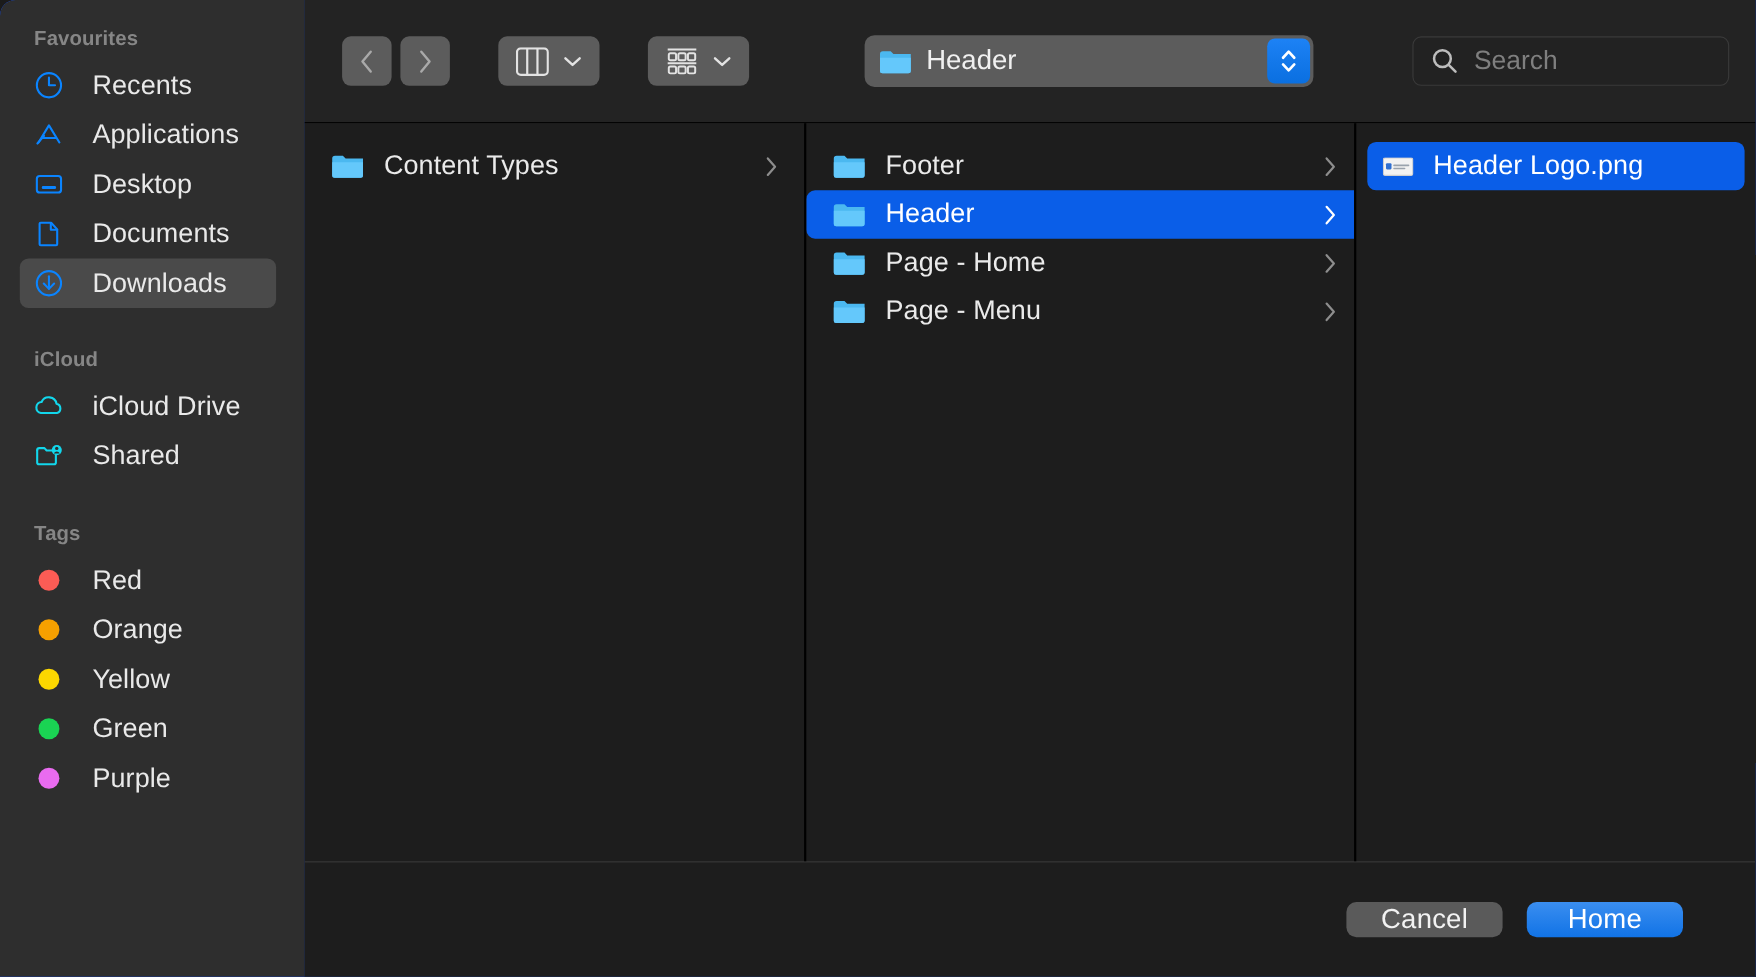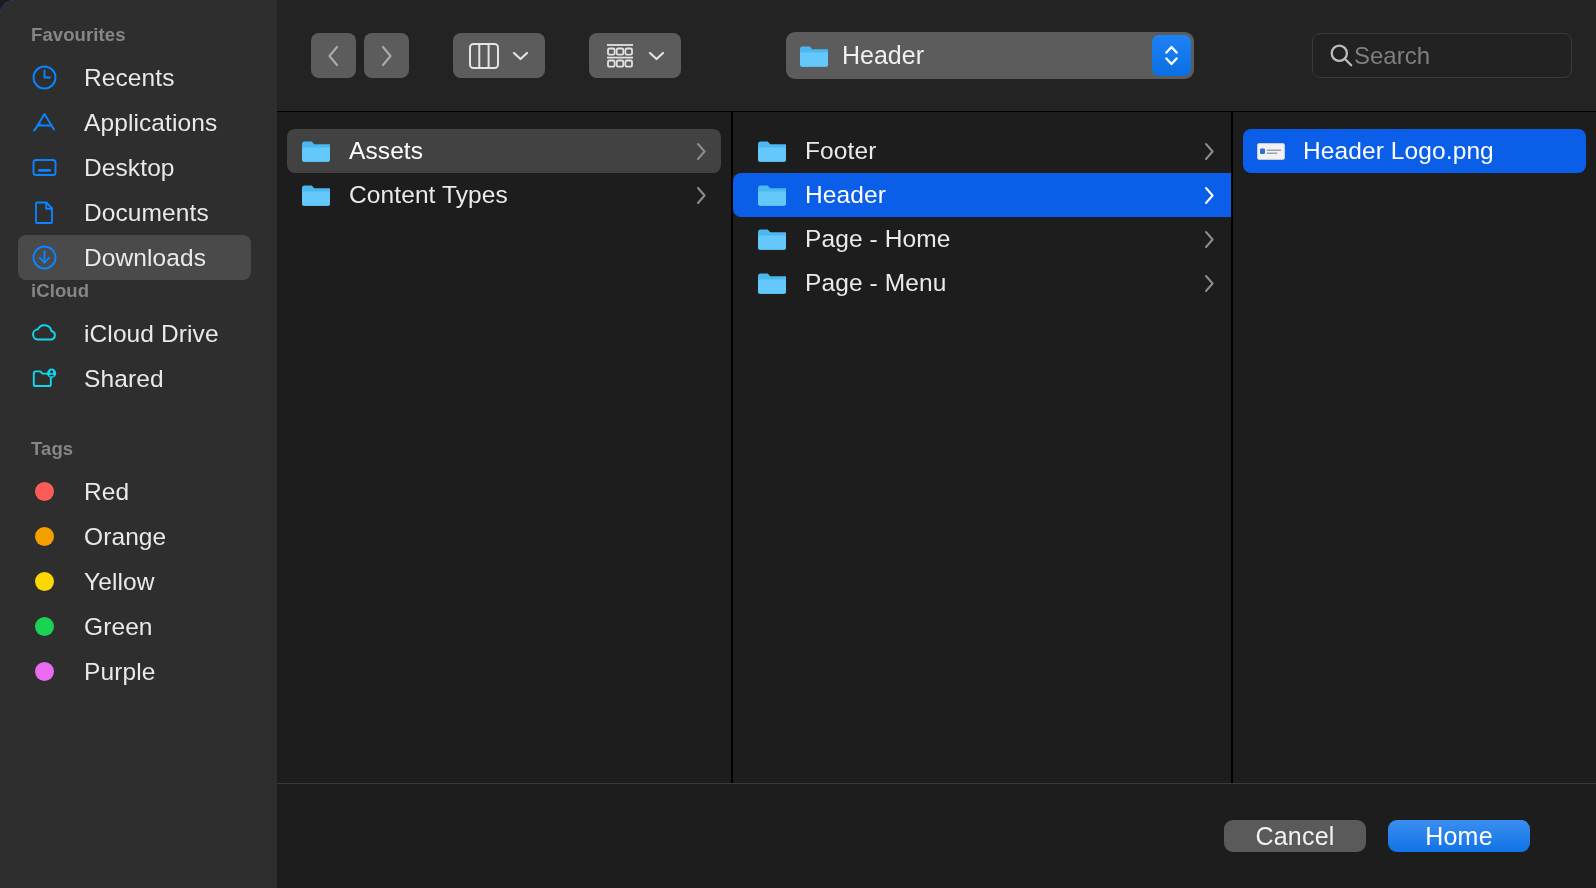--- a/index.html
+++ b/index.html
@@ -27,21 +27,21 @@
     flex: 0 0 277px;
     overflow: hidden;
   }
   .sb-section {
     font-size: 18.5px;
     font-weight: bold;
     color: #868686;
     padding: 0 0 9px 31px;
     letter-spacing: .1px;
   }
-  .sb-section.iCloud { }
+  .sb-section.iCloud { padding-top: 36px; }
   .sb-section.tags { padding-top: 37px; }
   .sb-item {
     display: flex;
     align-items: center;
     height: 45px;
     margin: 0 26px 0 18px;
     padding-left: 13px;
     border-radius: 8px;
     gap: 26px;
     cursor: default;
@@ -123,27 +123,28 @@
     position: absolute;
     right: 3px; top: 3px;
     width: 39px; height: 41px;
     background: linear-gradient(#1d82f5, #0a6fe0);
     border-radius: 7px;
     display: flex; align-items: center; justify-content: center;
   }
 
   .searchwrap {
     margin-left: auto;
-    width: 260px; height: 45px;
+    width: 288px; height: 45px;
     background: #222222;
     border: 1px solid #3a3a3a;
     border-radius: 8px;
     display: flex;
     align-items: center;
     padding-left: 16px;
+    gap: 14px;
   }
   .search-ph {
     font-size: 24px;
     color: #7f7f7f;
     white-space: nowrap;
   }
 
   
   #columns {
     flex: 1 1 auto;
@@ -391,30 +392,20 @@
         <svg width="25" height="25" viewBox="0 0 25 25" fill="none" stroke="#bdbdbd" stroke-width="2.3" stroke-linecap="round">
           <circle cx="10.3" cy="10.3" r="7.6"></circle>
           <line x1="16" y1="16" x2="22.2" y2="22.2"></line>
         </svg>
         <span class="search-ph">Search</span>
       </div>
     </div>
 
     <div id="columns">
       <div class="col col1">
-          <div class="row selected">
-            <svg class="folder-ico" viewBox="0 0 30 24">
-              <path d="M1 5.2a2.6 2.6 0 0 1 2.6-2.6h7.1l2.5 2.6H29v15.2a2.3 2.3 0 0 1-2.3 2.3H3.3A2.3 2.3 0 0 1 1 20.4z" fill="#4bb8f0"></path>
-              <path d="M1 8.6h28v11.8a2.3 2.3 0 0 1-2.3 2.3H3.3A2.3 2.3 0 0 1 1 20.4z" fill="#64c8fb"></path>
-            </svg>
-            <span class="row-label">Assets</span>
-            <svg class="row-chev" viewBox="0 0 11 19" fill="none" stroke="#8d8d8d" stroke-width="2" stroke-linecap="round" stroke-linejoin="round">
-              <polyline points="2,2 8.6,9.5 2,17"></polyline>
-            </svg>
-          </div>
           <div class="row">
             <svg class="folder-ico" viewBox="0 0 30 24">
               <path d="M1 5.2a2.6 2.6 0 0 1 2.6-2.6h7.1l2.5 2.6H29v15.2a2.3 2.3 0 0 1-2.3 2.3H3.3A2.3 2.3 0 0 1 1 20.4z" fill="#4bb8f0"></path>
               <path d="M1 8.6h28v11.8a2.3 2.3 0 0 1-2.3 2.3H3.3A2.3 2.3 0 0 1 1 20.4z" fill="#64c8fb"></path>
             </svg>
             <span class="row-label">Content Types</span>
             <svg class="row-chev" viewBox="0 0 11 19" fill="none" stroke="#8d8d8d" stroke-width="2" stroke-linecap="round" stroke-linejoin="round">
               <polyline points="2,2 8.6,9.5 2,17"></polyline>
             </svg>
           </div>

